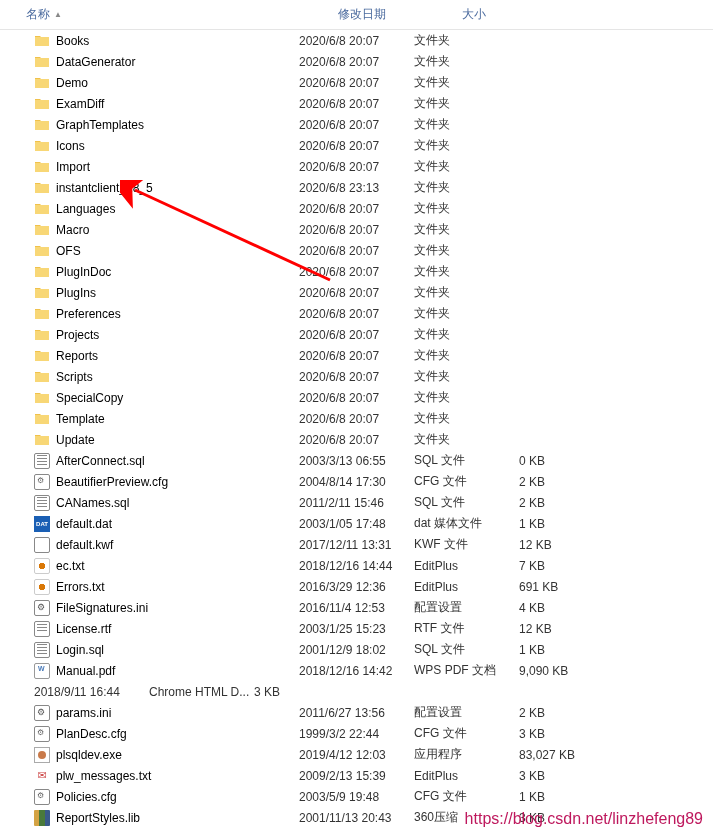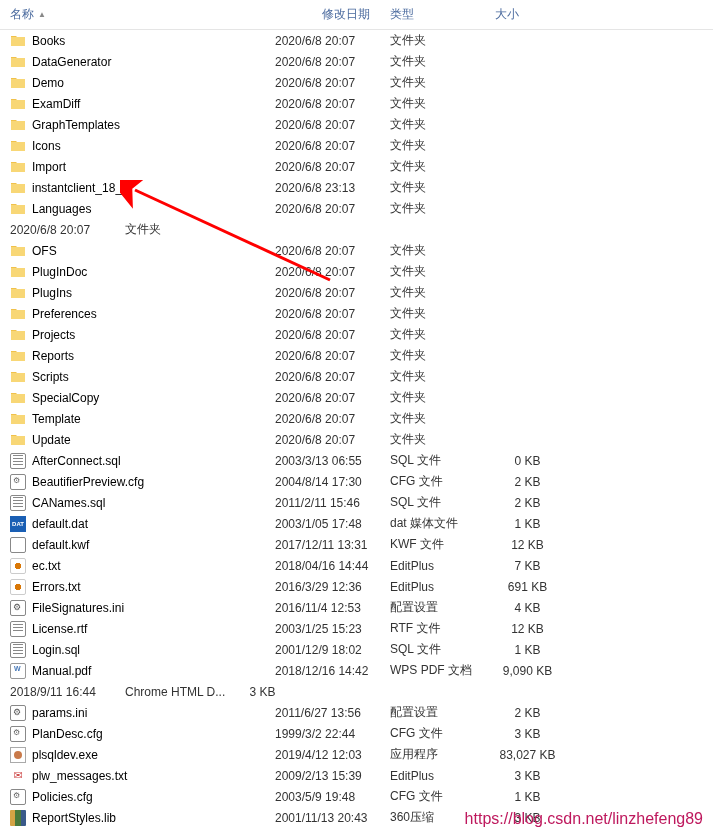--- a/index.html
+++ b/index.html
@@ -9,53 +9,54 @@
       background: #fff;
       color: #000;
       width: 713px;
       height: 834px;
       overflow: hidden;
       position: relative;
     }
     .header {
       display: flex;
       border-bottom: 1px solid #e5e5e5;
-      padding: 4px 0;
+      padding: 4px 16px;
       background: #fff;
     }
     .header-col {
       color: #4a6a9e;
       padding: 2px 10px;
       font-size: 12px;
       cursor: default;
     }
     .col-name { width: 265px; display: flex; align-items: center; }
     .col-date { width: 115px; text-align: right; }
     .col-type { width: 115px; text-align: left; }
-    .col-size { width: 100px; text-align: left; padding-left: 0; }
+    .col-size { width: 100px; text-align: right; padding-left: 0; }
     .files { }
     .file-row {
       display: flex;
       align-items: center;
-      padding: 2px 0;
+      padding: 2px 16px;
       height: 21px;
       cursor: default;
+      margin-left: 8px;
     }
     .cell-name {
       width: 265px;
       display: flex;
       align-items: center;
       padding-left: 10px;
       gap: 6px;
       overflow: hidden;
       white-space: nowrap;
     }
     .cell-date { width: 115px; color: #333; padding-left: 10px; }
     .cell-type { width: 115px; color: #333; padding-left: 10px; white-space: nowrap; overflow: hidden; text-overflow: ellipsis; }
-    .cell-size { width: 100px; color: #333; text-align: center; padding-right: 35px; }
+    .cell-size { width: 100px; color: #333; text-align: left; padding-right: 35px; }
     .icon { width: 16px; height: 16px; flex-shrink: 0; display: inline-flex; align-items: center; justify-content: center; }
     .icon-folder svg path { fill: #f8d776; }
     .icon-folder svg .tab { fill: #f0c14b; }
     .icon-sql { background: #fff; border: 1px solid #888; border-radius: 2px; position: relative; }
     .icon-sql::after { content: ''; position: absolute; top: 1px; left: 2px; right: 2px; height: 1px; background: #888; box-shadow: 0 3px 0 #888, 0 6px 0 #888, 0 9px 0 #888; }
     .icon-cfg { background: #fff; border: 1px solid #888; border-radius: 2px; position: relative; }
     .icon-cfg::before { content:'⚙'; font-size:8px; color:#666; position:absolute; top:1px; left:2px;}
     .icon-dat { background: #1a5fb4; color:#fff; font-size:6px; font-weight:bold; display:flex; align-items:center; justify-content:center; }
     .icon-kwf { background: #fff; border: 1px solid #888; border-radius: 2px; }
     .icon-editplus { background: radial-gradient(circle, #d97706 30%, #fff 30%); border:1px solid #ccc; border-radius:2px;}
@@ -90,21 +91,20 @@
   </style>
 </head>
 <body>
 
 <div class="header">
   <div class="header-col col-name">
     <span>名称</span>
       <span class="sort-arrow">▲</span>
   </div>
   <div class="header-col col-date">修改日期</div>
-  <div class="header-col col-type">类型</div>
   <div class="header-col col-size">大小</div>
 </div>
 
 <div class="files" id="files">
     <div class="file-row">
       <div class="cell-name">
         <span class="icon icon-folder">
           <svg viewBox="0 0 16 16" width="16" height="16">
             <path class="tab" d="M1 3 L6 3 L7 4 L1 4 Z"></path>
             <path d="M1 4 L15 4 L15 13 L1 13 Z"></path>
@@ -222,20 +222,29 @@
             <path d="M1 4 L15 4 L15 13 L1 13 Z"></path>
           </svg>
         </span>
         <span>Languages</span>
       </div>
       <div class="cell-date">2020/6/8 20:07</div>
       <div class="cell-type">文件夹</div>
       <div class="cell-size"></div>
     </div>
     <div class="file-row">
+      <div class="cell-name">
+        <span class="icon icon-folder">
+          <svg viewBox="0 0 16 16" width="16" height="16">
+            <path class="tab" d="M1 3 L6 3 L7 4 L1 4 Z"></path>
+            <path d="M1 4 L15 4 L15 13 L1 13 Z"></path>
+          </svg>
+        </span>
+        <span>Macro</span>
+      </div>
       <div class="cell-date">2020/6/8 20:07</div>
       <div class="cell-type">文件夹</div>
       <div class="cell-size"></div>
     </div>
     <div class="file-row">
       <div class="cell-name">
         <span class="icon icon-folder">
           <svg viewBox="0 0 16 16" width="16" height="16">
             <path class="tab" d="M1 3 L6 3 L7 4 L1 4 Z"></path>
             <path d="M1 4 L15 4 L15 13 L1 13 Z"></path>
@@ -418,21 +427,21 @@
       </div>
       <div class="cell-date">2017/12/11 13:31</div>
       <div class="cell-type">KWF 文件</div>
       <div class="cell-size">12 KB</div>
     </div>
     <div class="file-row">
       <div class="cell-name">
         <span class="icon icon-editplus"></span>
         <span>ec.txt</span>
       </div>
-      <div class="cell-date">2018/04/16 14:44</div>
+      <div class="cell-date">2018/12/16 14:44</div>
       <div class="cell-type">EditPlus</div>
       <div class="cell-size">7 KB</div>
     </div>
     <div class="file-row">
       <div class="cell-name">
         <span class="icon icon-editplus"></span>
         <span>Errors.txt</span>
       </div>
       <div class="cell-date">2016/3/29 12:36</div>
       <div class="cell-type">EditPlus</div>

